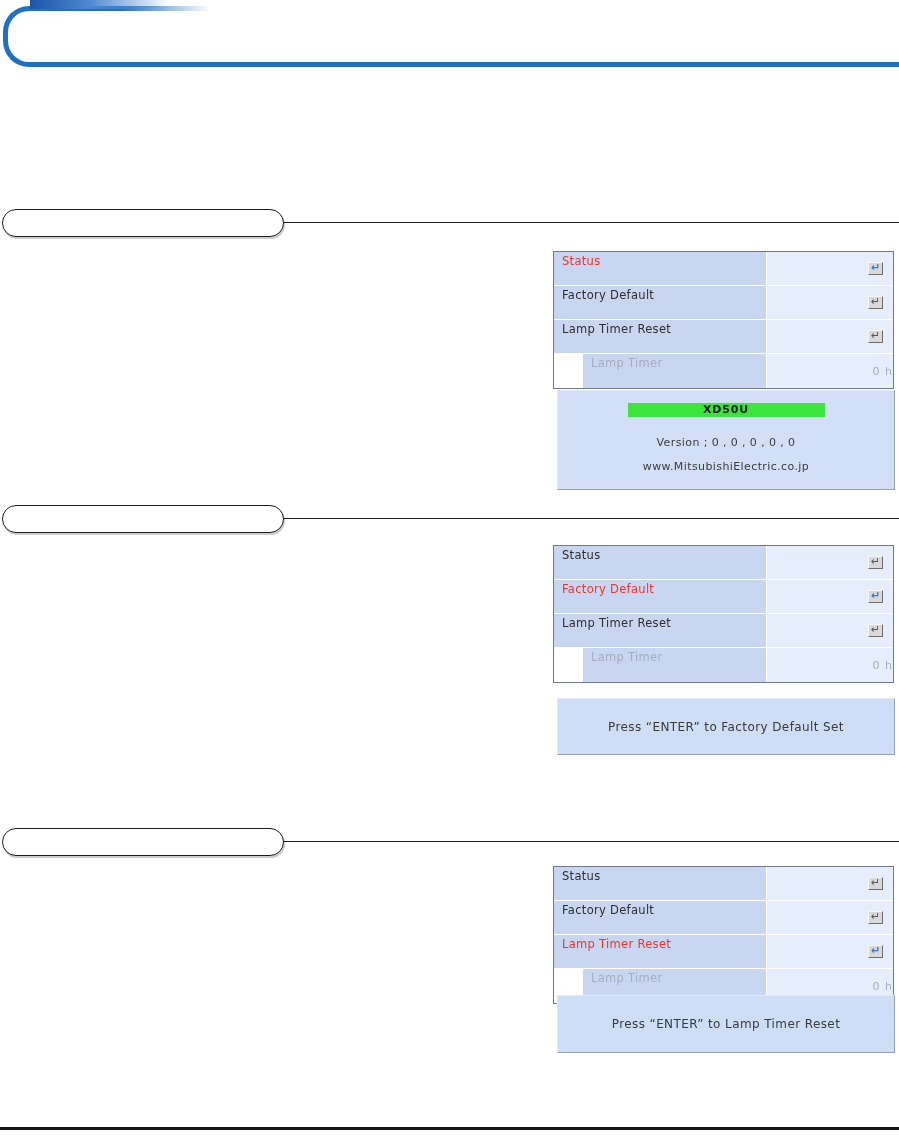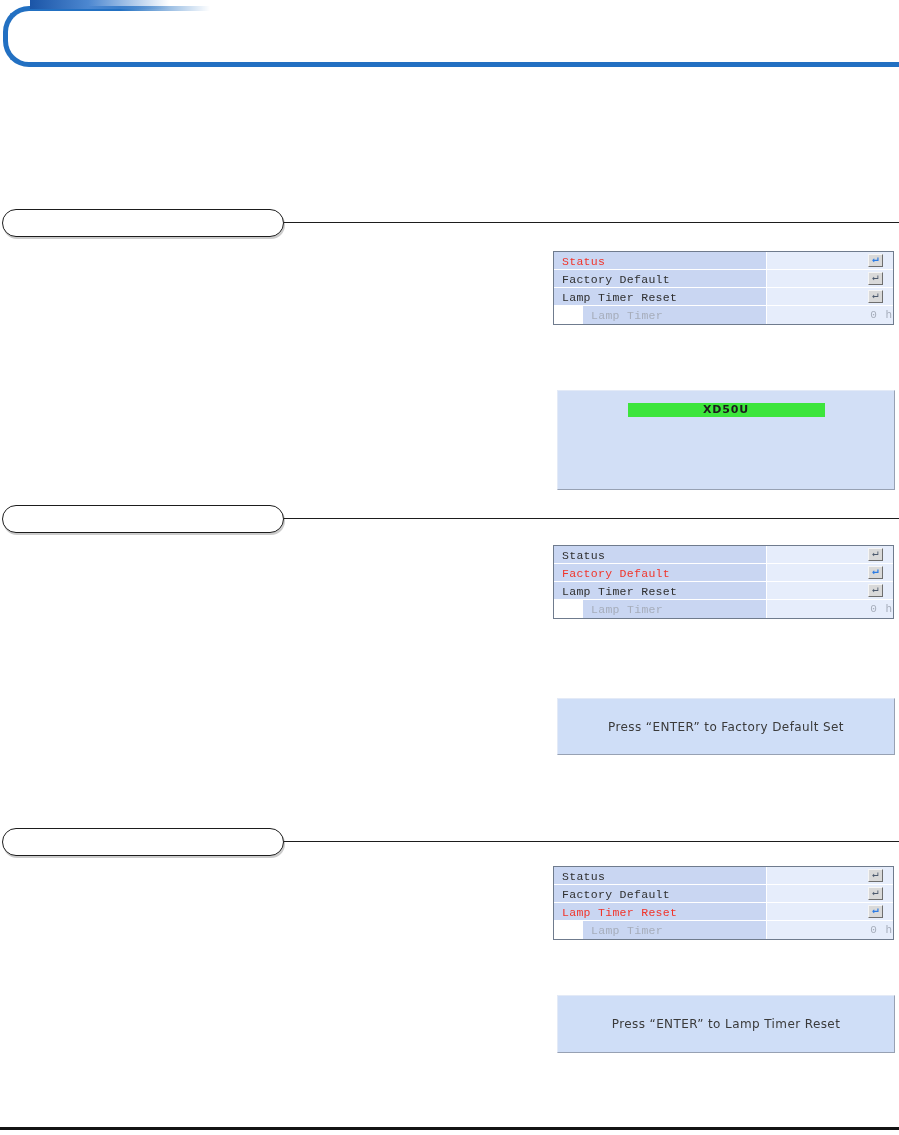--- a/index.html
+++ b/index.html
@@ -34,21 +34,21 @@
   .rule {
     position:absolute; left:284px; right:0; top:13px; height:0;
     border-top:1.6px solid #1d1d1d;
   }
 
   
   .osd-menu {
     position:absolute; left:553px; width:341px;
     border:1px solid #6f7b8d; background:#fff;
   }
-  .osd-row { display:flex; height:18px; border-bottom:1px solid #ffffff;font-family:Liberation Mono, monospace; }
+  .osd-row { display:flex; height:34px; border-bottom:1px solid #ffffff; }
   .osd-row:last-child { border-bottom:none; }
   .osd-label {
     flex:1 1 auto; background:#c9d6f2; font-size:11.5px; line-height:19px;
     padding-left:8px; letter-spacing:0.3px; white-space:nowrap; color:#2e2e2e;
   }
   .osd-value {
     flex:0 0 127px; background:#e6edfb; border-left:1px solid #ffffff;
     display:flex; align-items:center; justify-content:flex-end;
     font-size:11px; color:#a6adbb;
   }
@@ -121,20 +121,22 @@
   <div class="osd-row dis">
     <div class="osd-label">Lamp Timer</div>
     <div class="osd-value">
         <span class="osd-h">0 h</span>
       </div>
   </div>
 </div>
 
 <div class="panel" style="top:390px; height:100px;">
   <div class="model-bar">XD50U</div>
+  <div class="panel-line version-line">Version ; 0 , 0 , 0 , 0 , 0</div>
+  <div class="panel-line url-line">www.MitsubishiElectric.co.jp</div>
 </div>
 
 <div class="section-heading" style="top:505px">
   <div class="pill"></div>
   <div class="rule"></div>
 </div>
 
 <div class="osd-menu" style="top:545px">
   <div class="osd-row">
     <div class="osd-label">Status</div>

